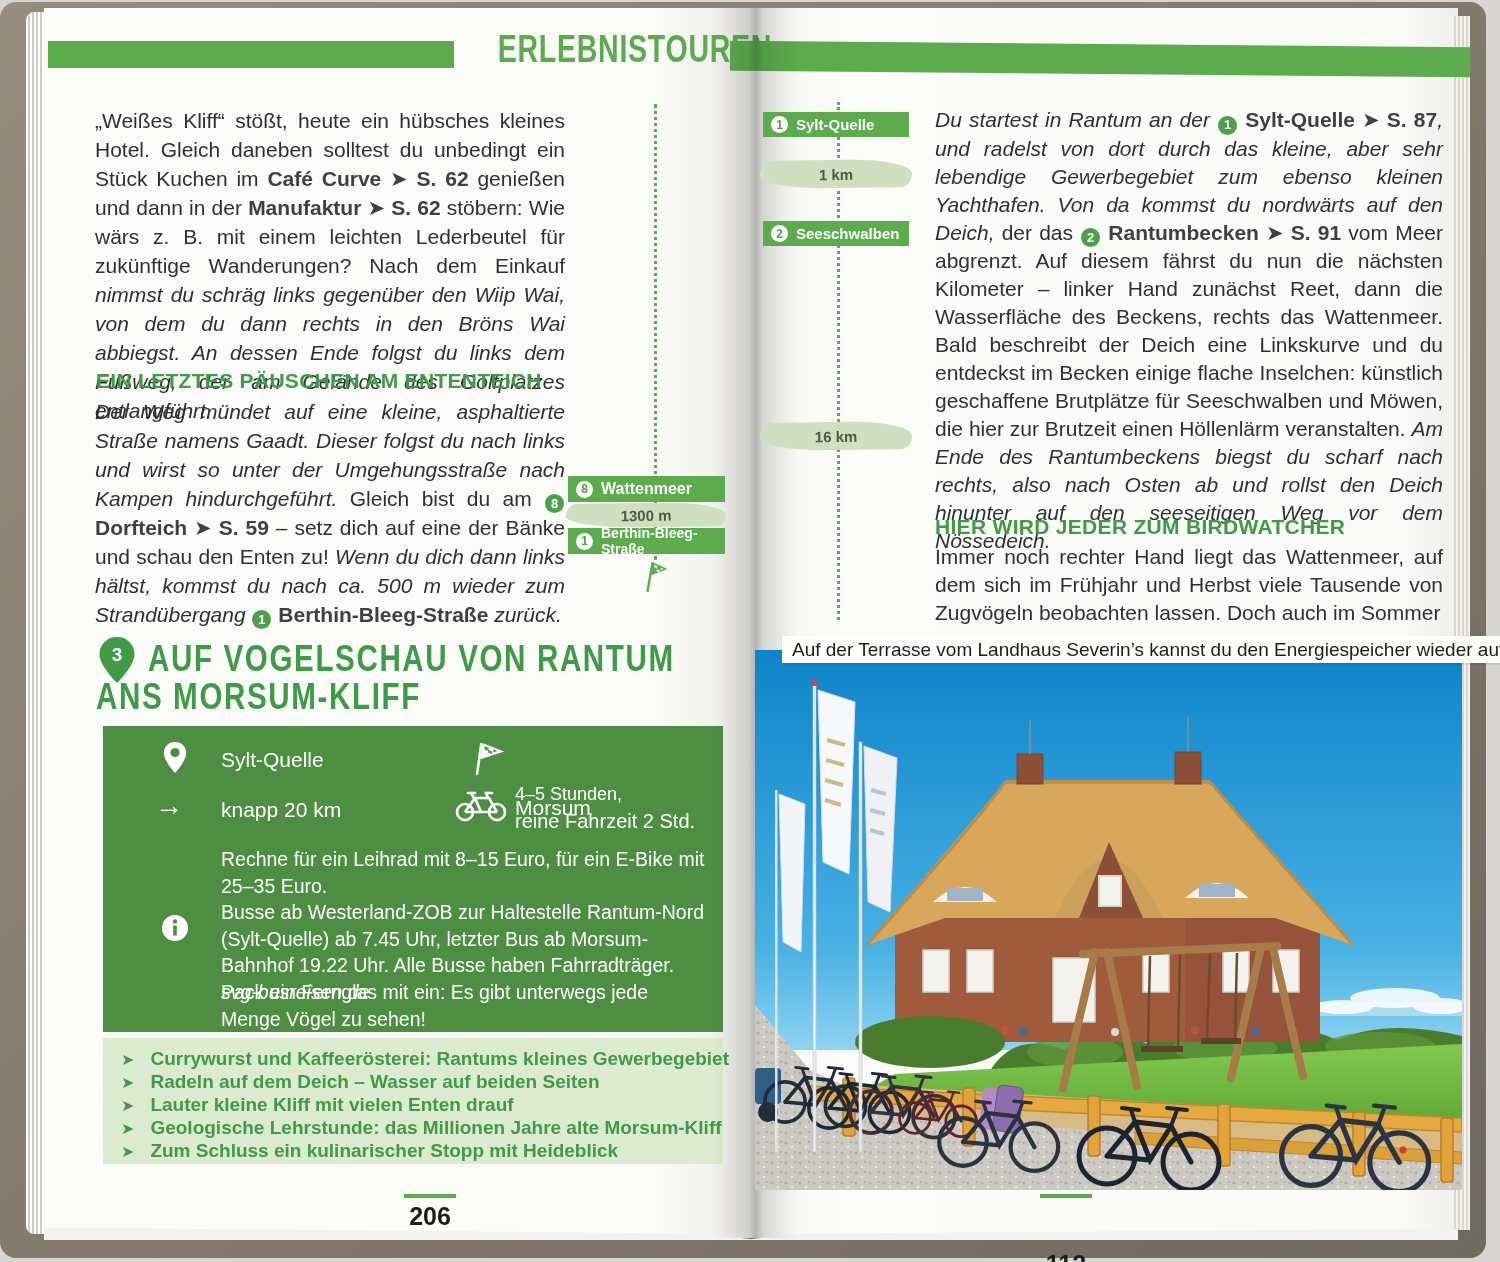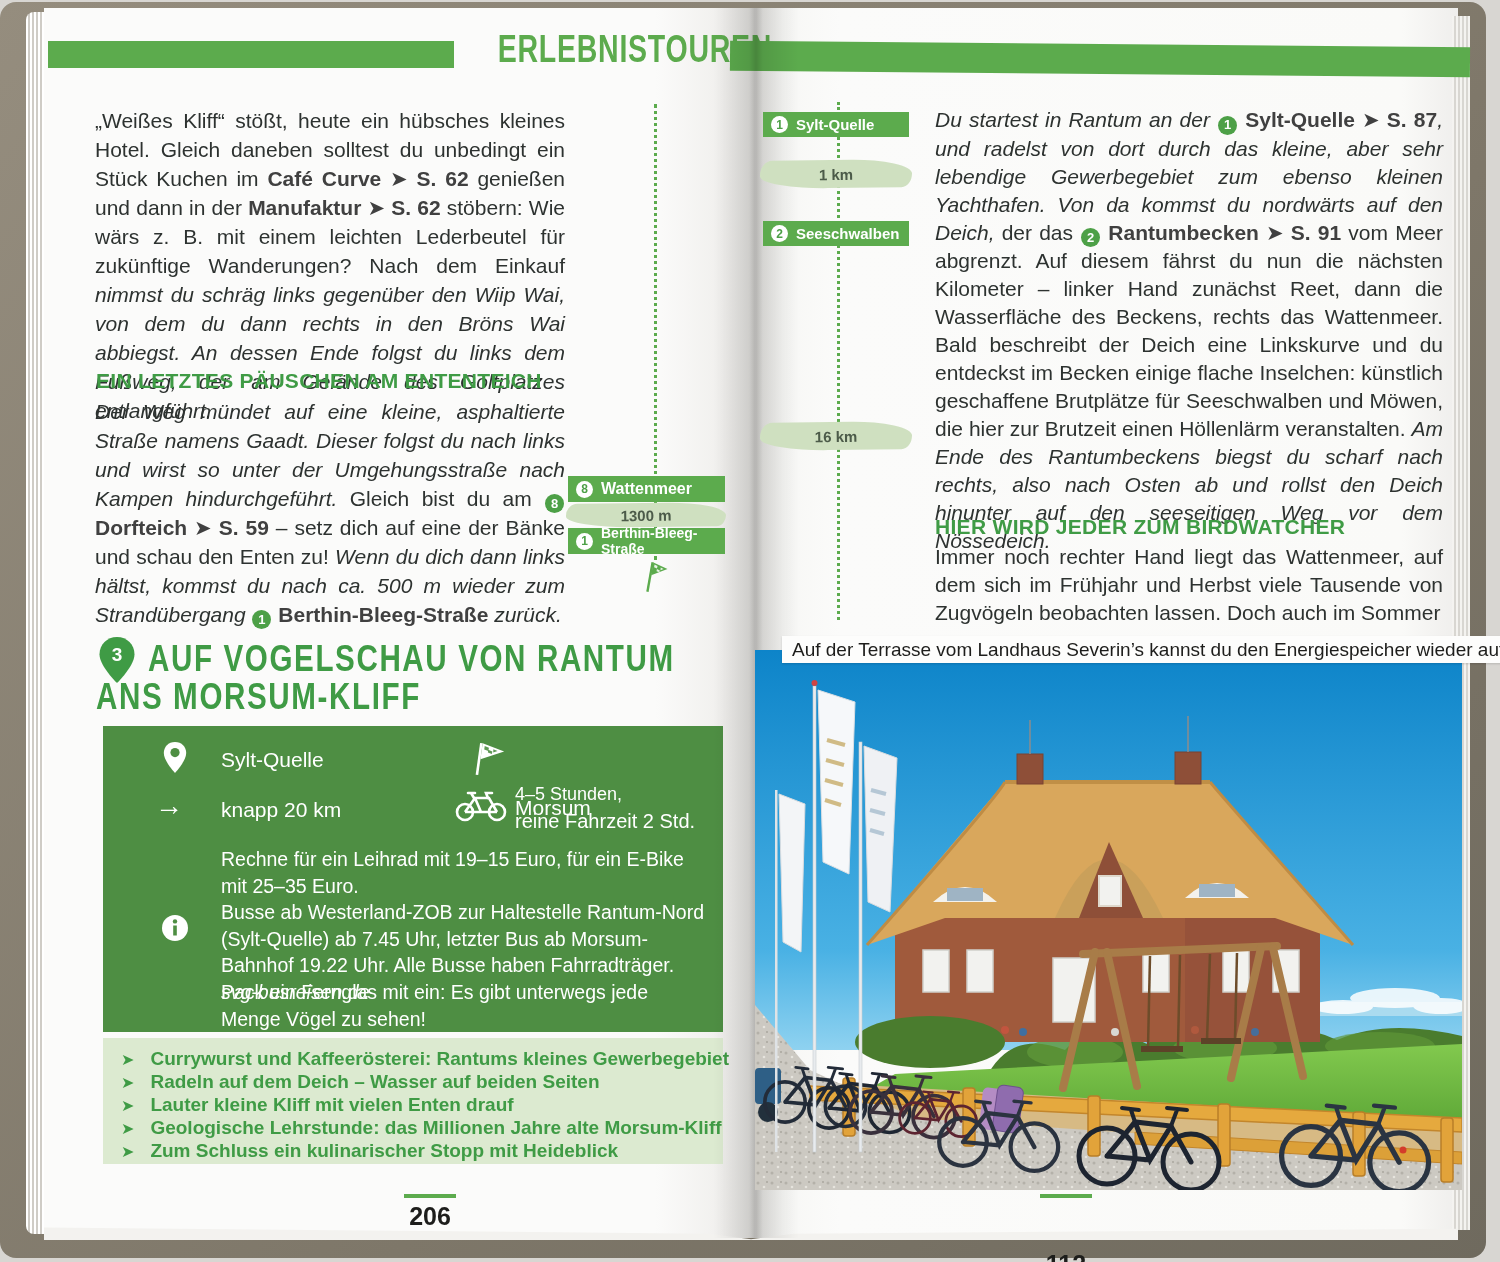--- a/index.html
+++ b/index.html
@@ -133,21 +133,21 @@
         <path d="M33 10 L31 5 L37 5 M19 10 L16 5 M13 5 L20 5" stroke-linecap="round"></path>
       </g>
     </svg>
     <div class="ib-label" style="left:412px;top:58px;font-size:18px;">4–5 Stunden,</div>
     <div class="ib-label" style="left:412px;top:84px;font-size:20px;">reine Fahrzeit 2 Std.</div>
     <svg class="ib-icon" style="left:58px;top:188px;" width="28" height="28" viewBox="0 0 28 28">
       <circle cx="14" cy="14" r="13" fill="#fff"></circle>
       <rect x="12.2" y="11.5" width="3.6" height="10" fill="#4E8E43"></rect>
       <circle cx="14" cy="7.4" r="2.2" fill="#4E8E43"></circle>
     </svg>
-    <div class="ib-text" style="top:120px;"><span>Rechne für ein Leihrad mit 19–15 Euro, für ein E-Bike mit 25–35 Euro.</span></div>
+    <div class="ib-text" style="top:120px;"><span>Rechne für ein Leihrad mit 8–15 Euro, für ein E-Bike mit 25–35 Euro.</span></div>
     <div class="ib-text" style="top:173px;"><span>Busse ab Westerland-ZOB zur Haltestelle Rantum-Nord (Sylt-Quelle) ab 7.45 Uhr, letzter Bus ab Morsum-Bahnhof 19.22 Uhr. Alle Busse haben Fahrradträger. </span><span class="i">svg-busreisen.de</span></div>
     <div class="ib-text" style="top:253px;"><span>Pack ein Fernglas mit ein: Es gibt unterwegs jede Menge Vögel zu sehen!</span></div>
   </div>
 
   <div class="hlbox">
     <div class="hl-row" style="top:10px;">
       <span class="arr">➤</span>
       <span>Currywurst und Kaffeerösterei: Rantums kleines Gewerbegebiet</span>
     </div>
     <div class="hl-row" style="top:33px;">

